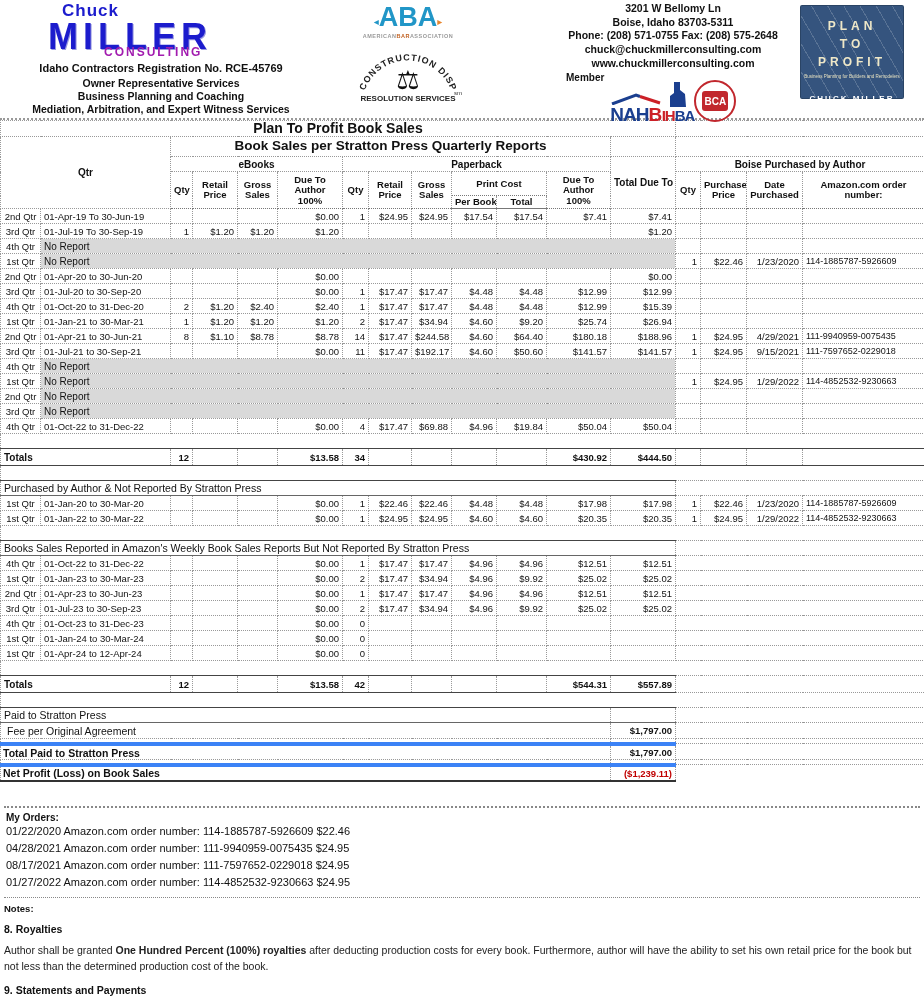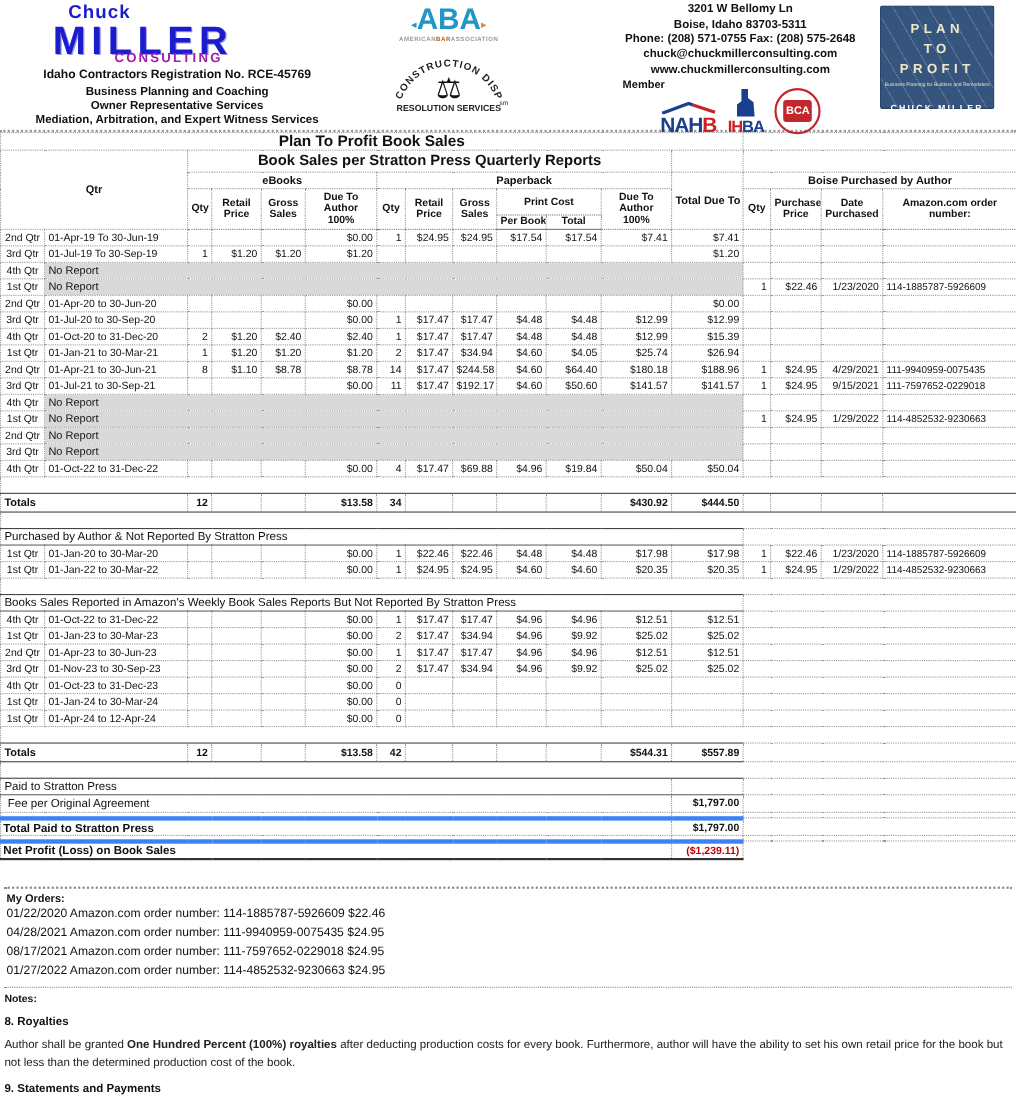--- a/index.html
+++ b/index.html
@@ -19,21 +19,21 @@
   .aba-mark{font-weight:800;font-size:27px;color:#2196c7;letter-spacing:0;line-height:1;}
   .aba-tri-l{color:#2196c7;font-size:10px;vertical-align:1px;}
   .aba-tri-r{color:#e8862d;font-size:10px;vertical-align:1px;}
   .aba-sub{font-size:5.5px;color:#9a9a9a;letter-spacing:.5px;margin-top:2px;font-weight:bold;}
   .aba-sub b{color:#c06020;}
   .cdrs-svg{margin-top:4px;}
   .hdr-contact{position:absolute;left:548px;top:2px;width:250px;text-align:center;}
   .contact-line{font-weight:bold;font-size:10.5px;line-height:1.3;}
   .member-wrap{position:relative;margin-top:2px;height:52px;}
   .member-label{position:absolute;left:18px;top:0;font-weight:bold;font-size:10px;}
-  .member-logos{position:absolute;left:0;top:8px;width:100%;display:flex;justify-content:center;align-items:flex-end;gap:10px;}
+  .member-logos{position:absolute;left:0;top:8px;width:100%;display:flex;justify-content:center;align-items:flex-end;gap:0;}
   .nahb{line-height:.8;}
   .nahb-text{font-weight:800;font-size:19px;color:#1b3f8f;letter-spacing:-1px;}
   .nahb-text .red{color:#cc2027;}
   .ihba{line-height:.8;text-align:center;}
   .ihba-text{font-weight:800;font-size:15px;letter-spacing:-1px;color:#1b3f8f;}
   .ihba-text .red{color:#cc2027;}
   .bca-seal{width:38px;height:38px;border-radius:50%;border:2px solid #c1272d;display:flex;align-items:center;justify-content:center;position:relative;}
   .bca-inner{width:26px;height:20px;background:#c1272d;border-radius:3px;color:#fff;font-weight:800;font-size:10px;display:flex;align-items:center;justify-content:center;}
   .book{position:absolute;left:800px;top:5px;width:104px;height:94px;background:#35547e;border-radius:2px;
         background-image:repeating-linear-gradient(60deg,rgba(255,255,255,.18) 0 1px,transparent 1px 14px);
@@ -100,22 +100,22 @@
 
   <div class="hdr">
     <div class="hdr-left">
       <div class="logo">
         <div class="logo-chuck">Chuck</div>
         <div class="logo-miller">MILLER</div>
         <div class="logo-consulting">CONSULTING</div>
       </div>
       <div class="reg">Idaho Contractors Registration No. RCE-45769</div>
       <div class="svc">
+        <div>Owner Representative Services</div>
         <div>Business Planning and Coaching</div>
-        <div>Owner Representative Services</div>
         <div>Mediation, Arbitration, and Expert Witness Services</div>
       </div>
     </div>
 
     <div class="hdr-center">
       <div>
         <span class="aba-tri-l">◂</span><span class="aba-mark">ABA</span><span class="aba-tri-r">▸</span>
         <div class="aba-sub"><span>AMERICAN</span><b>BAR</b><span>ASSOCIATION</span></div>
       </div>
       <svg class="cdrs-svg" width="116" height="62" viewBox="0 0 116 62">
@@ -344,21 +344,21 @@
           <td class="c-qtr">1st Qtr</td>
           <td class="c-period">01-Jan-21 to 30-Mar-21</td>
           <td class="v">1</td>
           <td class="v">$1.20</td>
           <td class="v">$1.20</td>
           <td class="v">$1.20</td>
           <td class="v">2</td>
           <td class="v">$17.47</td>
           <td class="v">$34.94</td>
           <td class="v">$4.60</td>
-          <td class="v">$4.05</td>
+          <td class="v">$9.20</td>
           <td class="v">$25.74</td>
           <td class="v">$26.94</td>
           <td class="v"></td>
           <td class="v"></td>
           <td class="v"></td>
           <td class="v cell-left"></td>
         </tr>
         <tr class="r-data">
           <td class="c-qtr">2nd Qtr</td>
           <td class="c-period">01-Apr-21 to 30-Jun-21</td>
@@ -564,21 +564,21 @@
           <td class="v">$17.47</td>
           <td class="v">$17.47</td>
           <td class="v">$4.96</td>
           <td class="v">$4.96</td>
           <td class="v">$12.51</td>
           <td class="v">$12.51</td>
           <td class="bare" colspan="4"></td>
         </tr>
         <tr class="r-data">
           <td class="c-qtr">3rd Qtr</td>
-          <td class="c-period">01-Nov-23 to 30-Sep-23</td>
+          <td class="c-period">01-Jul-23 to 30-Sep-23</td>
           <td class="v"></td>
           <td class="v"></td>
           <td class="v"></td>
           <td class="v">$0.00</td>
           <td class="v">2</td>
           <td class="v">$17.47</td>
           <td class="v">$34.94</td>
           <td class="v">$4.96</td>
           <td class="v">$9.92</td>
           <td class="v">$25.02</td>

